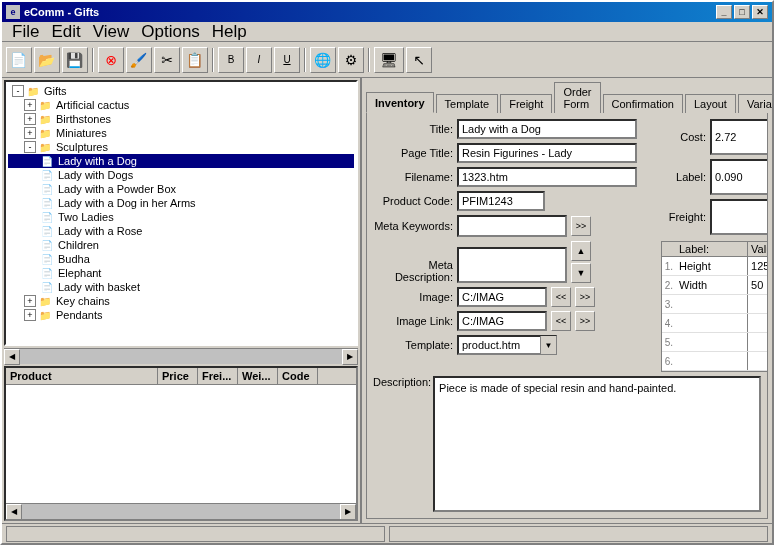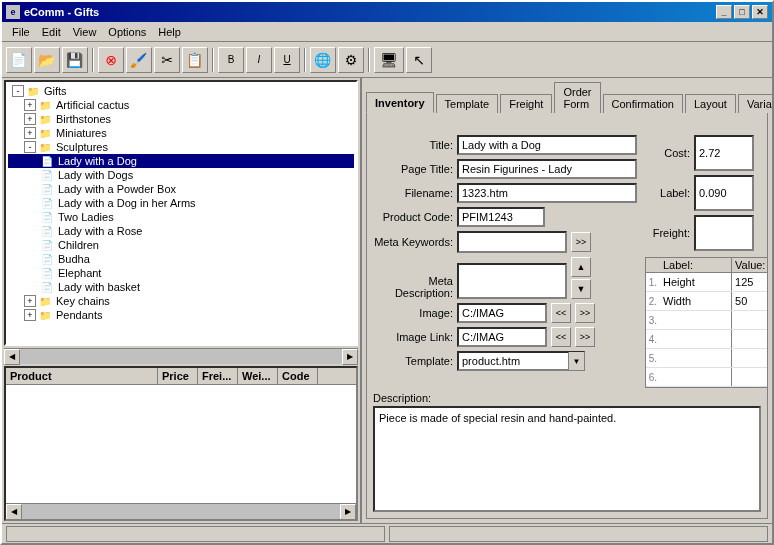--- a/index.html
+++ b/index.html
@@ -60,21 +60,21 @@
       display: flex;
       align-items: center;
       padding: 2px 4px;
       height: 20px;
       flex-shrink: 0;
       border-bottom: 1px solid #808080;
     }
     .menu-item {
       padding: 1px 6px;
       cursor: pointer;
-      font-size: 11px;
+      font-size: 17px;
     }
 
     
     .toolbar {
       display: flex;
       align-items: center;
       padding: 2px 4px;
       height: 36px;
       flex-shrink: 0;
       border-bottom: 1px solid #808080;
@@ -376,21 +376,21 @@
     }
 
     
     .form-select {
       height: 20px;
       border: 2px inset #808080;
       background: white;
       padding: 1px 3px;
       font-size: 11px;
       font-family: 'MS Sans Serif', Arial, sans-serif;
-      width: 128px;
+      width: 100px;
       appearance: none;
     }
     .select-wrapper {
       position: relative;
       display: inline-flex;
       align-items: center;
     }
     .select-arrow {
       position: absolute;
       right: 1px;
@@ -398,21 +398,21 @@
       background: #d4d0c8;
       border-left: 1px solid #808080;
       display: flex; align-items: center; justify-content: center;
       font-size: 8px;
       pointer-events: none;
     }
 
     
     .desc-section {
       display: flex;
-      flex-direction: column;
+      flex-direction: row;
       flex: 1;
       gap: 2px;
       overflow: hidden;
     }
     .desc-label {
       font-size: 11px;
     }
     .desc-text {
       flex: 1;
       border: 2px inset #808080;
@@ -643,21 +643,21 @@
         <div class="tab">Template</div>
         <div class="tab">Freight</div>
         <div class="tab">Order Form</div>
         <div class="tab">Confirmation</div>
         <div class="tab">Layout</div>
         <div class="tab">Variables</div>
       </div>
 
       <div class="form-panel">
 
-        <div style="display:flex; gap:8px; flex-shrink:0;margin-top:16px;">
+        <div style="display:flex; gap:24px; flex-shrink:0;">
 
           <div style="display:flex; flex-direction:column; gap:4px; flex:1;">
 
             <div class="form-row">
               <span class="form-label">Title:</span>
               <input class="form-input form-input-wide" type="text" value="Lady with a Dog" style="">
             </div>
 
             <div class="form-row">
               <span class="form-label">Page Title:</span>

